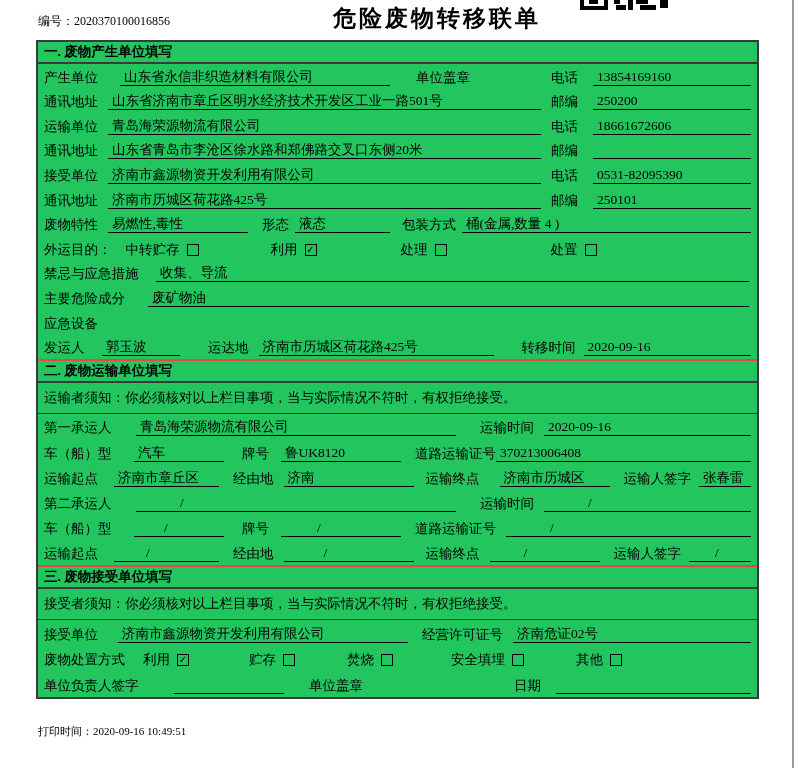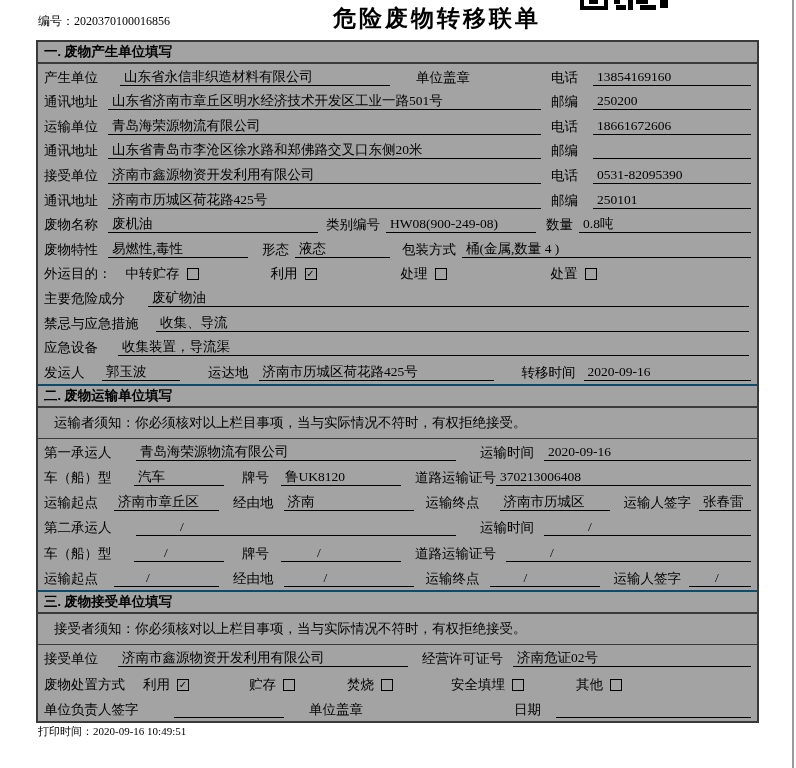--- a/index.html
+++ b/index.html
@@ -2,24 +2,24 @@
 <html><head>
 <meta charset="utf-8">
 <style>
   html,body{margin:0;padding:0;background:#fff;}
   body{width:796px;height:768px;position:relative;overflow:hidden;
        font-family:"Liberation Serif","DejaVu Serif",serif;color:#000;font-size:13.5px;}
   .serial{position:absolute;left:38px;top:13px;font-size:12px;white-space:nowrap;}
   .title{position:absolute;left:333px;top:3px;font-size:23px;font-weight:bold;letter-spacing:3px;white-space:nowrap;}
   .qr{position:absolute;left:580px;top:0;}
   .edge-line{position:absolute;right:2px;top:0;width:2px;height:768px;background:#9a9a9a;}
-  .tbl{position:absolute;left:36px;top:40px;width:719px;border:2px solid #3a3a3a;background:#a3a3a3;box-sizing:content-box;}
+  .tbl{position:absolute;left:36px;top:40px;width:719px;border:2px solid #3a3a3a;background:#22c55e;box-sizing:content-box;}
   .sec-h{height:20px;line-height:20px;font-weight:bold;padding-left:6px;border-bottom:2px solid #3a3a3a;font-size:13.5px;}
-  .sec-h.mid{border-top:2px solid #0c4a6e;font-family:Liberation Serif, serif;}
-  .notice{height:30px;line-height:30px;padding-left:16px;border-bottom:1.5px solid #3a3a3a;white-space:nowrap;}
+  .sec-h.mid{border-top:2px solid #ef4444;font-family:Liberation Serif, serif;}
+  .notice{height:30px;line-height:30px;padding-left:6px;border-bottom:1.5px solid #3a3a3a;white-space:nowrap;}
   .r{display:flex;align-items:flex-end;height:24.6px;padding:0 6px 3px 6px;box-sizing:border-box;}
   .r2{height:25.2px;}
   .r3{height:25.5px;}
   .l{white-space:nowrap;line-height:17px;flex:0 0 auto;}
   .f{border-bottom:1px solid #000;padding:0 4px;white-space:nowrap;min-height:17px;line-height:17px;box-sizing:border-box;flex:0 0 auto;}
   .fx{flex:1 1 auto;}
   .sl{padding-left:44px;}
   .sp{flex:1 1 auto;}
   .cb{display:inline-block;width:12px;height:12px;border:1.5px solid #000;box-sizing:border-box;
       line-height:9px;font-size:10px;text-align:center;font-family:"DejaVu Sans",sans-serif;
@@ -90,28 +90,20 @@
     <span class="f" style="width:158px;margin-left:8px">0531-82095390</span>
   </div>
 
   <div class="r">
     <span class="l" style="width:58px">通讯地址</span>
     <span class="f fx" style="margin-left:6px;margin-right:10px">济南市历城区荷花路425号</span>
     <span class="l" style="width:34px">邮编</span>
     <span class="f" style="width:158px;margin-left:8px">250101</span>
   </div>
 
-  <div class="r">
-    <span class="l" style="width:58px">废物名称</span>
-    <span class="f" style="width:210px;margin-left:6px">废机油</span>
-    <span class="l" style="margin-left:8px">类别编号</span>
-    <span class="f" style="width:150px;margin-left:6px">HW08(900-249-08)</span>
-    <span class="l" style="margin-left:10px">数量</span>
-    <span class="f fx" style="margin-left:6px">0.8吨</span>
-  </div>
 
   <div class="r">
     <span class="l" style="width:58px">废物特性</span>
     <span class="f" style="width:140px;margin-left:6px">易燃性,毒性</span>
     <span class="l" style="margin-left:14px">形态</span>
     <span class="f" style="width:95px;margin-left:6px">液态</span>
     <span class="l" style="margin-left:12px">包装方式</span>
     <span class="f fx" style="margin-left:6px">桶(金属,数量 4 )</span>
   </div>
 
@@ -121,32 +113,31 @@
     <span class="cb"></span>
     <span class="l" style="margin-left:72px">利用</span>
     <span class="cb">✓</span>
     <span class="l" style="margin-left:84px">处理</span>
     <span class="cb"></span>
     <span class="l" style="margin-left:104px">处置</span>
     <span class="cb"></span>
   </div>
 
   <div class="r">
+    <span class="l" style="width:100px">禁忌与应急措施</span>
+    <span class="f fx" style="margin-left:12px;margin-right:2px">收集、导流</span>
+  </div>
+
+  <div class="r">
     <span class="l" style="width:88px">主要危险成分</span>
     <span class="f fx" style="margin-left:16px;margin-right:2px">废矿物油</span>
   </div>
 
   <div class="r">
-    <span class="l" style="width:100px">禁忌与应急措施</span>
-    <span class="f fx" style="margin-left:12px;margin-right:2px">收集、导流</span>
-  </div>
-
-  <div class="r">
     <span class="l" style="width:58px">应急设备</span>
-    <span class="f fx" style="margin-left:16px;margin-right:2px">收集装置，导流渠</span>
   </div>
 
   <div class="r">
     <span class="l" style="width:44px">发运人</span>
     <span class="f" style="width:78px;margin-left:14px">郭玉波</span>
     <span class="l" style="margin-left:28px">运达地</span>
     <span class="f" style="width:235px;margin-left:10px">济南市历城区荷花路425号</span>
     <span class="l" style="margin-left:28px">转移时间</span>
     <span class="f fx" style="margin-left:8px">2020-09-16</span>
   </div>

